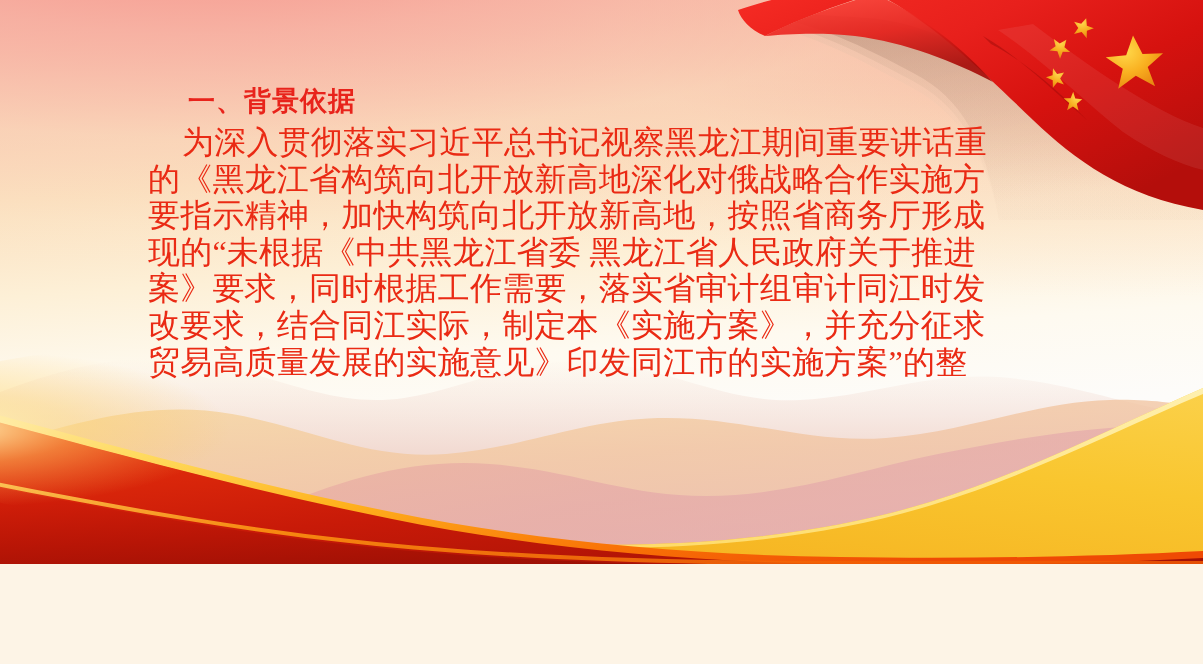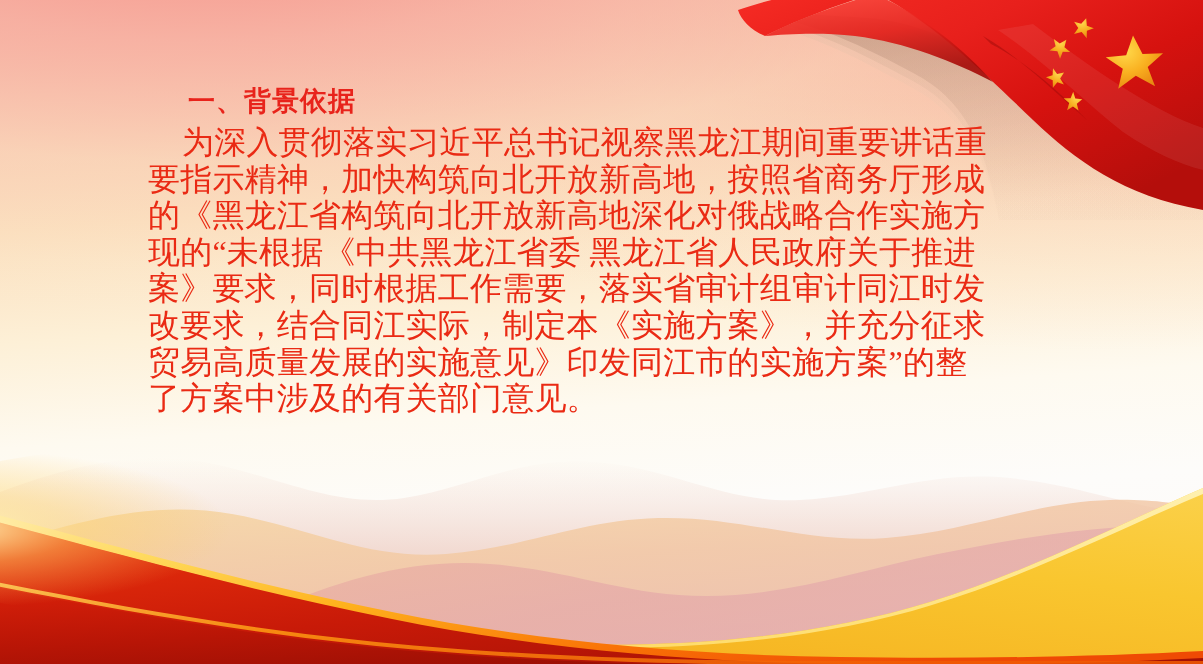--- a/index.html
+++ b/index.html
@@ -4,21 +4,21 @@
 <style>
   * { margin:0; padding:0; box-sizing:border-box; }
   html,body{ width:1203px; height:664px; overflow:hidden; }
   body{
     font-family:"Liberation Sans","DejaVu Sans",sans-serif;
     background:#fdf4e6;
   }
 
   #slide{
     position:relative;
-    width:1203px; height:664px;
+    width:1203px; height:564px;
     overflow:hidden;
     background:
       radial-gradient(ellipse 120% 70% at 18% -12%, rgba(246,150,140,0.95) 0%, rgba(247,176,162,0.75) 26%, rgba(250,214,186,0.38) 52%, rgba(253,240,214,0.06) 74%, rgba(255,255,255,0) 88%),
       radial-gradient(ellipse 90% 60% at 92% 6%, rgba(245,158,142,0.55) 0%, rgba(250,206,180,0.30) 45%, rgba(255,255,255,0) 78%),
       linear-gradient(176deg,#f6a99c 0%, #f8c4ae 13%, #fbdfbe 31%, #fdf0d7 46%, #fefaf0 60%, #fdfcfa 74%, #fdf8f6 100%);
   }
 
   
   .flag-layer{ position:absolute; top:0; right:0; width:520px; height:220px; }
   .flag-layer svg{ display:block; width:520px; height:220px; }
@@ -222,24 +222,23 @@
       <ellipse cx="170" cy="128" rx="300" ry="86" fill="url(#glowSun)"></ellipse>
     </svg>
   </div>
 
   <div class="content">
 
     <div class="heading">一、背景依据</div>
 
     <div class="para">
       <span class="ln first">为深入贯彻落实习近平总书记视察黑龙江期间重要讲话重</span>
+      <span class="ln">的《黑龙江省构筑向北开放新高地深化对俄战略合作实施方</span>
       <span class="ln">要指示精神，加快构筑向北开放新高地，按照省商务厅形成</span>
-      <span class="ln">的《黑龙江省构筑向北开放新高地深化对俄战略合作实施方</span>
       <span class="ln">现的“未根据《中共黑龙江省委 黑龙江省人民政府关于推进</span>
       <span class="ln">案》要求，同时根据工作需要，落实省审计组审计同江时发</span>
       <span class="ln">改要求，结合同江实际，制定本《实施方案》，并充分征求</span>
       <span class="ln">贸易高质量发展的实施意见》印发同江市的实施方案”的整</span>
-      <span class="ln">了方案中涉及的有关部门意见。</span>
     </div>
 
   </div>
 
 </div>
 
 </body></html>

